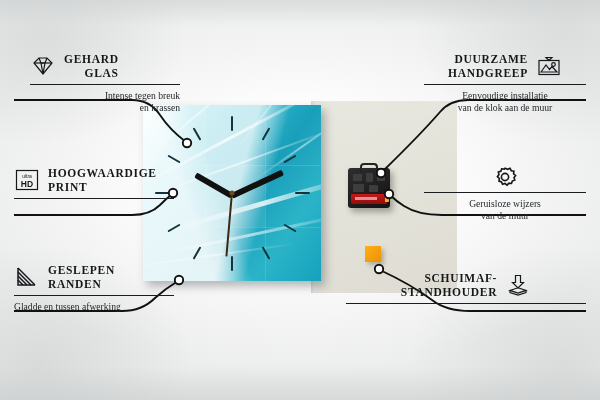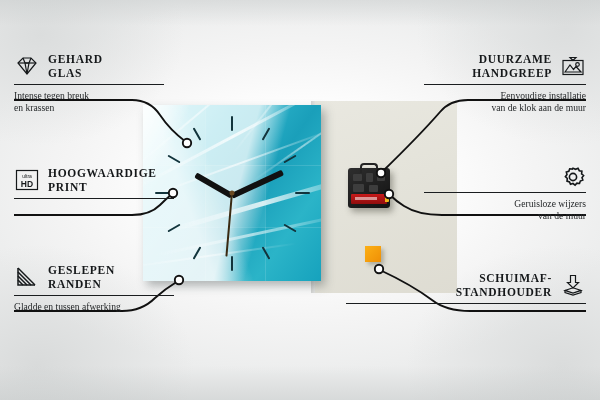--- a/index.html
+++ b/index.html
@@ -77,23 +77,23 @@
     box-shadow:3px 3px 4px rgba(90,85,60,.35);}
 
   
   .callout{position:absolute;}
   .callout .head{display:flex;align-items:center;gap:8px;}
   .callout .ttl{font-weight:700;letter-spacing:.7px;font-size:11.5px;color:#15181a;
     line-height:14px;text-transform:uppercase;white-space:pre-line;}
   .callout .rule{height:1.4px;background:#1a1d1f;margin:4px 0 5px;}
   .callout .desc{font-size:9.6px;line-height:11.6px;color:#25282a;white-space:pre-line;}
   .left .head{justify-content:flex-start;}
-  .right .head{justify-content:flex-end;}
+  .right .head{justify-content:center;}
   .right .ttl{text-align:right;}
-  .right .desc{text-align:right;}
+  .right .desc{text-align:center;}
   .ico{flex:0 0 auto;width:26px;height:22px;color:#15181a;}
   .ico svg{display:block;width:100%;height:100%;}
 
   #wires{position:absolute;left:0;top:0;width:600px;height:400px;pointer-events:none;}
 </style>
 </head>
 <body>
 
 <div id="stage">
 
@@ -176,21 +176,21 @@
     <g fill="#ffffff" stroke="#111" stroke-width="1.9">
       <circle cx="187" cy="143" r="4.2"></circle>
       <circle cx="173" cy="193" r="4.2"></circle>
       <circle cx="179" cy="280" r="4.2"></circle>
       <circle cx="381" cy="173" r="4.2"></circle>
       <circle cx="389" cy="194" r="4.2"></circle>
       <circle cx="379" cy="269" r="4.2"></circle>
     </g>
   </svg>
 
-  <div class="callout left" style="left:14px;top:52px;width:150px;">
+  <div class="callout left" style="left:30px;top:52px;width:150px;text-align:right;">
     <div class="head">
       <span class="ico">
         <svg viewBox="0 0 26 22">
             <g fill="none" stroke="currentColor" stroke-width="1.2">
           <path d="M4 8 L9 3 H17 L22 8 L13 19 Z"></path>
               <path d="M4 8 H22"></path>
           <path d="M9 3 L11 8 L13 19"></path>
               <path d="M17 3 L15 8 L13 19"></path>
               <path d="M11 8 H15"></path>
         </g>

